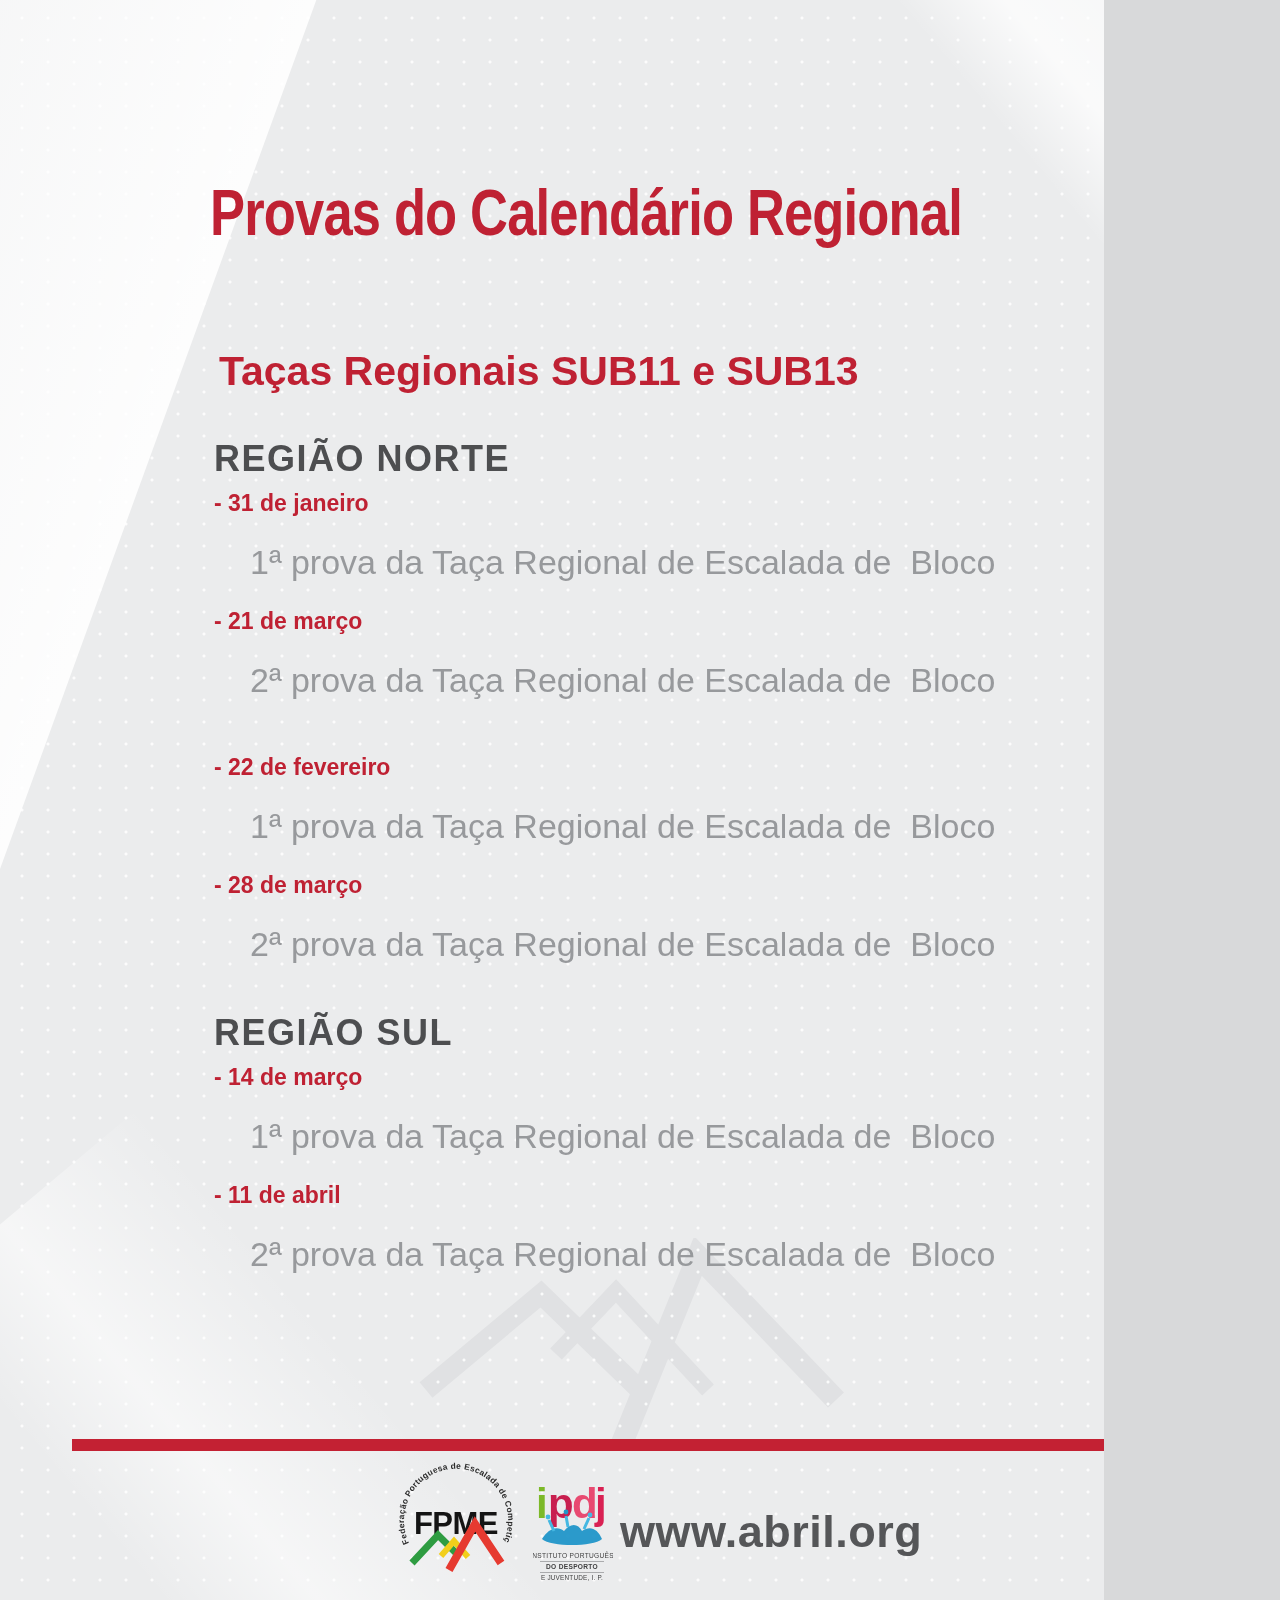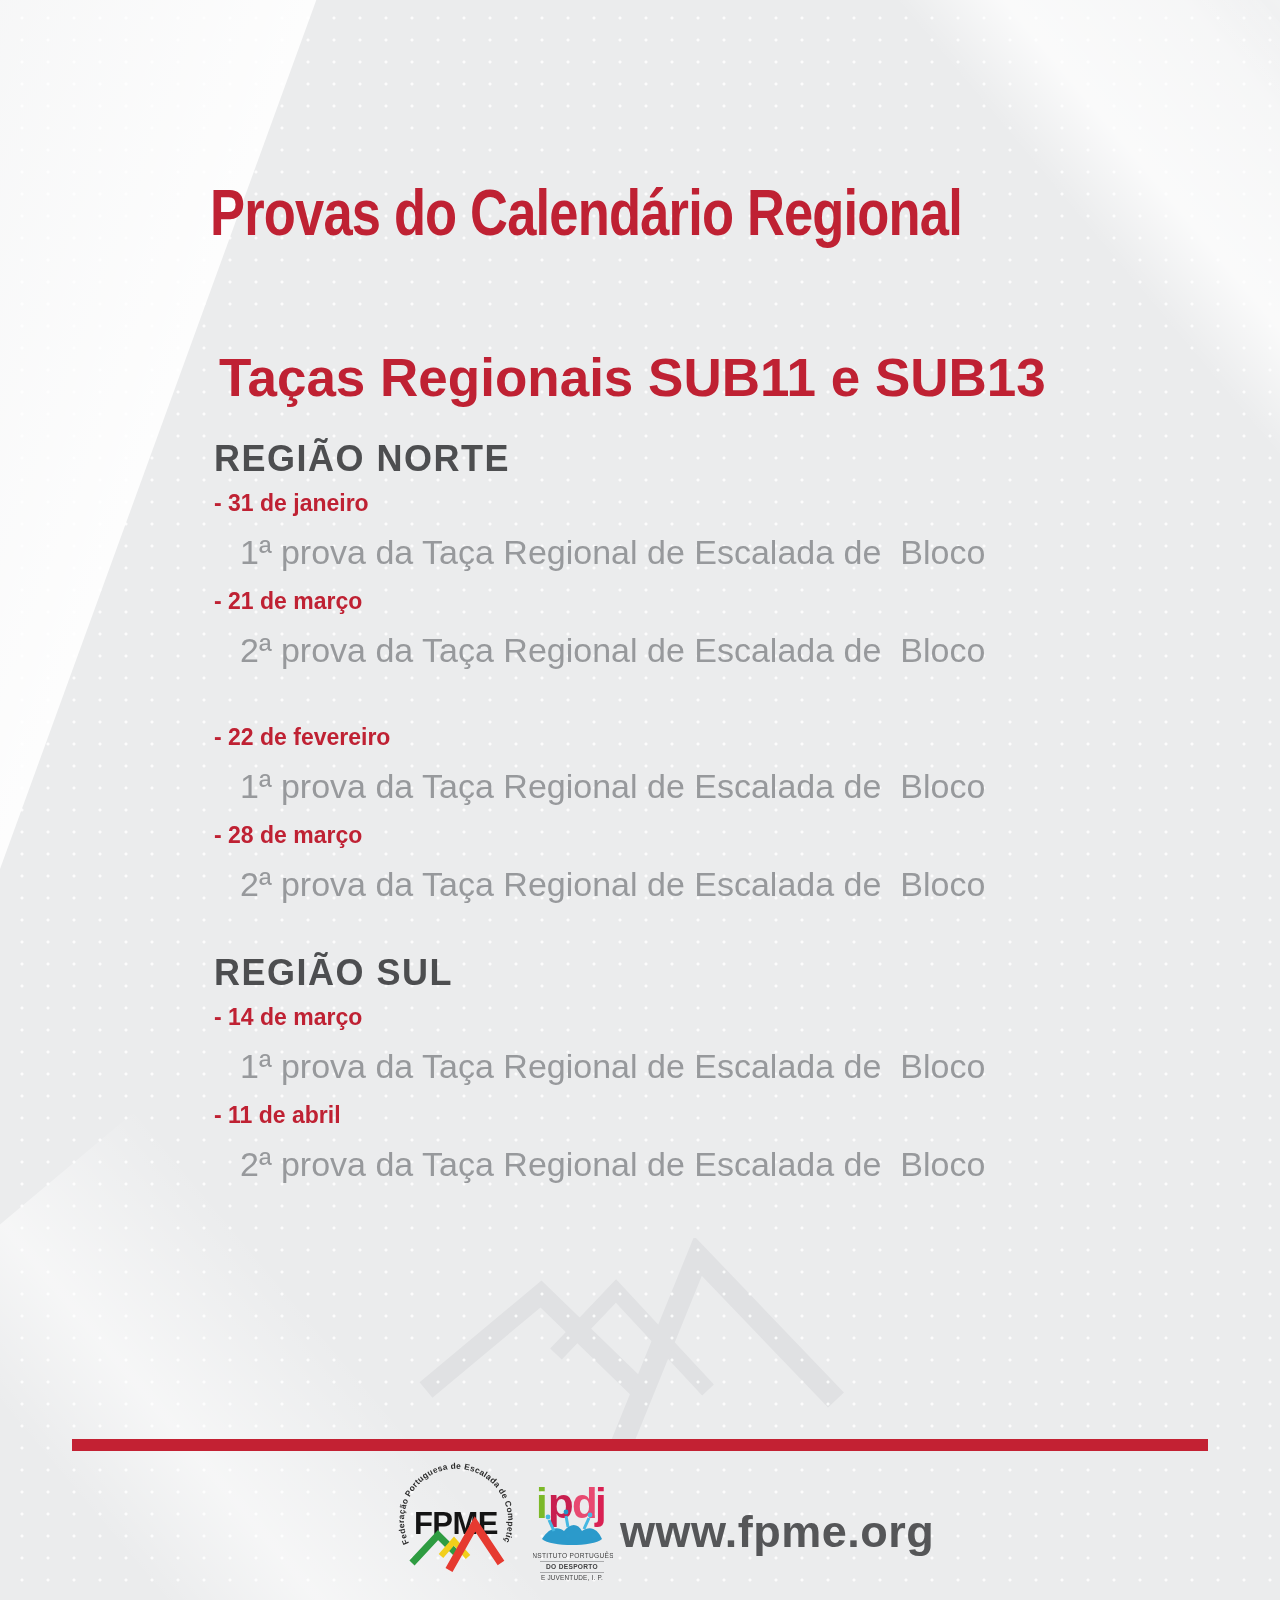--- a/index.html
+++ b/index.html
@@ -1,18 +1,18 @@
 <!DOCTYPE html>
 <html><head>
 <meta charset="utf-8">
 <style>
   html,body{margin:0;padding:0;background:#d8d9da;}
   .poster{
     position:relative;
-    width:1280px;height:1600px;
+    width:1104px;height:1600px;
     overflow:hidden;
     background:#ebeced;
     font-family:"Liberation Sans",sans-serif;
   }
   
   .swoosh{position:absolute;pointer-events:none;}
   .swoosh-left{
     top:-120px;left:-740px;width:1100px;height:2100px;
     transform-origin:1100px 0;transform:rotate(20deg);
     background:linear-gradient(to left,
@@ -56,35 +56,35 @@
   
   .title{
     position:absolute;left:210px;top:181px;margin:0;
     font-size:64px;font-weight:bold;line-height:1;
     letter-spacing:-1px;color:#bf2133;
     transform:scaleX(0.82);transform-origin:left center;
     white-space:nowrap;
   }
   .subtitle{
     position:absolute;left:219px;top:349px;margin:0;
-    font-size:53px;font-weight:bold;line-height:1.1;
+    font-size:41px;font-weight:bold;line-height:1.1;
     color:#bf2133;white-space:nowrap;
   }
   .sections{position:absolute;left:214px;top:436px;width:900px;}
   .region{margin:0 0 44px 0;}
   .region h3{
     margin:0;font-size:36px;font-weight:bold;line-height:46px;
     letter-spacing:1.5px;color:#4d4e50;white-space:nowrap;
   }
   .region .date{
     margin:0;font-size:23px;font-weight:bold;line-height:43px;
     color:#bf2133;white-space:nowrap;
   }
   .region .desc{
-    margin:6px;padding-left:20px;font-size:34px;line-height:43px;
+    margin:16px;padding-left:20px;font-size:34px;line-height:43px;
     color:#97999c;white-space:pre;
   }
   
   .bar{
     position:absolute;left:72px;top:1439px;width:1136px;height:12px;
     background:#c32133;
   }
   .fpme-logo{position:absolute;left:394px;top:1458px;}
   .ipdj-logo{position:absolute;left:533px;top:1472px;}
   .website{
@@ -174,15 +174,15 @@
     </g>
     <g font-family="Liberation Sans, sans-serif" fill="#404041" text-anchor="middle">
       <text x="39" y="86" font-size="6.6" letter-spacing="0.3">INSTITUTO PORTUGUÊS</text>
       <rect x="7" y="89" width="64" height="0.8" fill="#9a9b9d"></rect>
       <text x="39" y="97" font-size="6.6" font-weight="bold" letter-spacing="0.3">DO DESPORTO</text>
       <rect x="7" y="100" width="64" height="0.8" fill="#9a9b9d"></rect>
       <text x="39" y="108" font-size="6.4" letter-spacing="0.2">E JUVENTUDE, I. P.</text>
     </g>
   </svg>
 
-  <p class="website">www.fpme.org</p>
+  <p class="website">www.abril.org</p>
 
 </div>
 
 </body></html>

